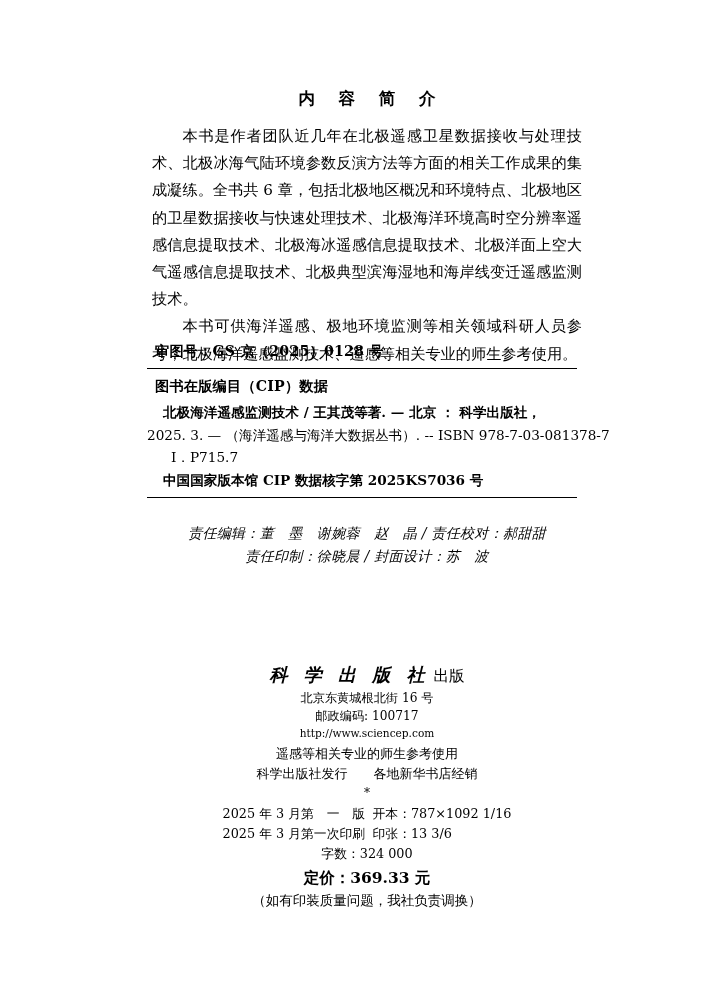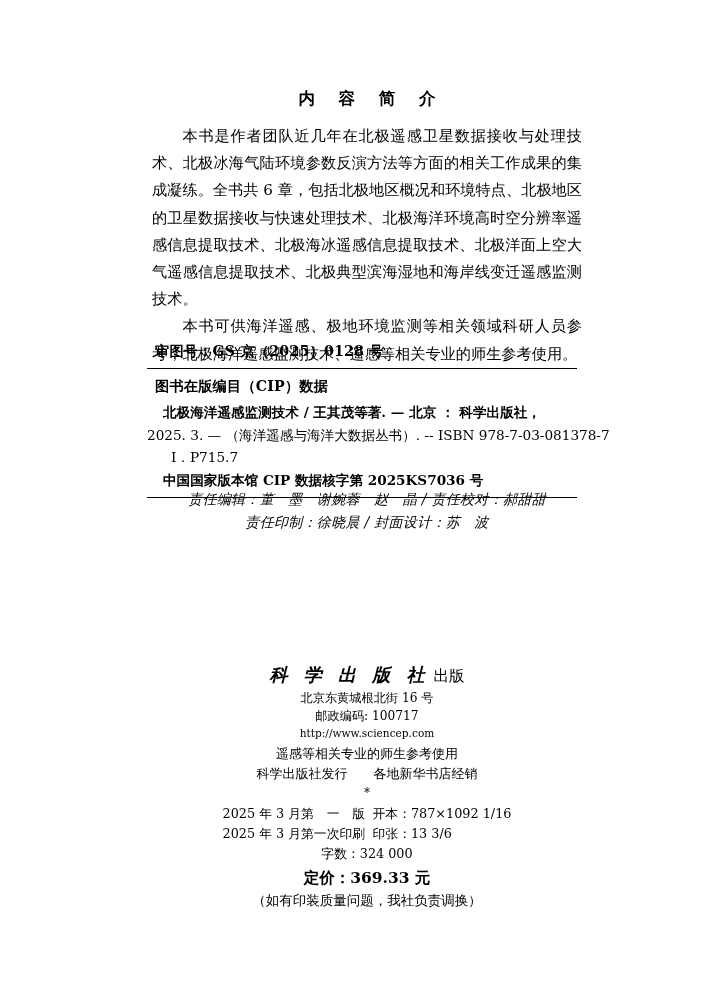--- a/index.html
+++ b/index.html
@@ -99,21 +99,21 @@
     white-space: nowrap;
   }
   .cip-indent-1 { padding-left: 16px; font-weight: bold; }
   .cip-indent-0 { padding-left: 0px; }
   .cip-indent-2 { padding-left: 24px; }
 
   
   .staff-zone {
     position: absolute;
     left: 145px;
-    top: 488px;
+    top: 522px;
     width: 430px;
     text-align: center;
   }
   .staff-line {
     font-size: 14px;
     line-height: 23px;
     margin: 0;
     font-family: "DejaVu Serif", "Liberation Serif", serif;
     font-style: italic;
     letter-spacing: 0.3px;

